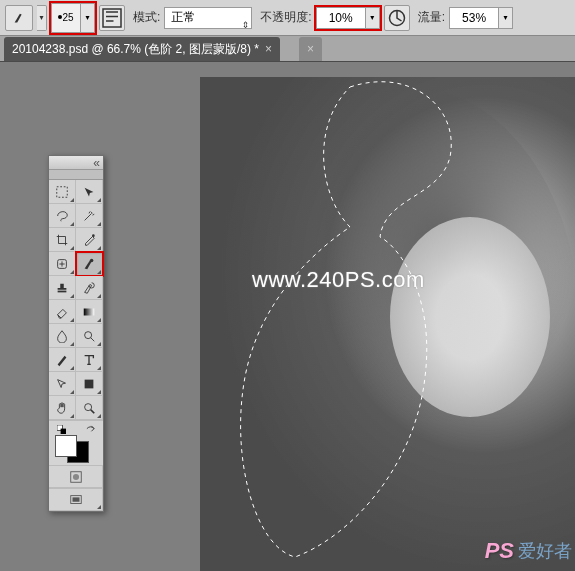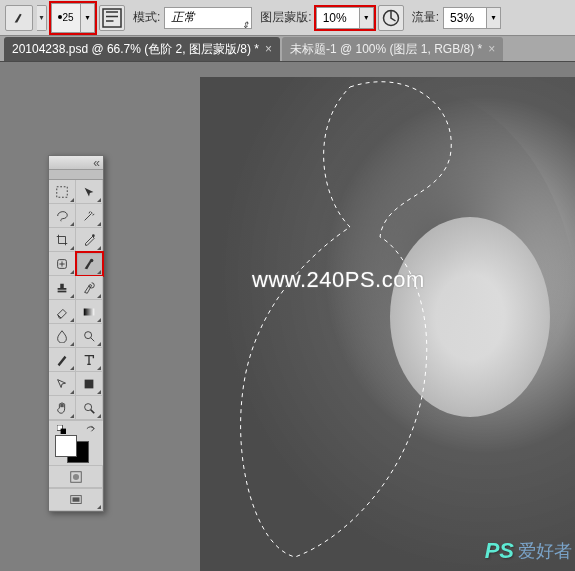--- a/index.html
+++ b/index.html
@@ -16,50 +16,50 @@
 .brush-dot { width: 4px; height: 4px; background: #000; border-radius: 50%; margin-bottom: 1px; }
 .brush-size { font-size: 10px; line-height: 10px; }
 .brush-drop { width: 14px; height: 30px; border: 1px solid #9a9a9a; border-left: none; background: #e5e5e5; display: flex; align-items: center; justify-content: center; font-size: 8px; }
 
 .red-box { outline: 2px solid #d90000; outline-offset: 0; }
 
 .opt-btn { width: 26px; height: 26px; border: 1px solid #9a9a9a; background: #e5e5e5; display: flex; align-items: center; justify-content: center; border-radius: 2px; }
 
 .opt-label { color: #333; margin-left: 4px; }
 .opt-field { height: 22px; border: 1px solid #9a9a9a; background: #fff; display: flex; align-items: center; }
-.opt-field-val { padding: 0 6px; min-width: 42px; }
+.opt-field-val { padding: 0 12px; min-width: 42px; text-align: right; }
 .opt-field select, .opt-select { height: 22px; border: 1px solid #9a9a9a; background: #fff; padding: 0 4px; width: 88px; appearance: none; }
-.select-wrap { position: relative; display: flex; align-items: flex-end; font-style: italic; }
+.select-wrap { position: relative; display: flex; align-items: flex-end; }
 .select-wrap .arrows { position: absolute; right: 3px; font-size: 9px; color: #333; pointer-events: none; line-height: 7px; }
 .opt-field .drop { width: 14px; border-left: 1px solid #9a9a9a; height: 100%; display: flex; align-items: center; justify-content: center; font-size: 8px; background: #e5e5e5; }
 
 
 .tabs-bar { height: 26px; background: #a8a8a8; display: flex; align-items: end; padding-left: 4px; border-bottom: 1px solid #4a4a4a; }
-.tab { height: 24px; padding: 0 8px; display: flex; align-items: center; gap: 6px; color: #ddd; font-size: 11px; border-radius: 3px 3px 0 0; margin-right: 2px; }
+.tab { height: 24px; padding: 0 8px; display: flex; align-items: center; gap: 6px; color: #ddd; font-size: 11px; border-radius: 3px 3px 0 0; margin-right: 19px; }
 .tab.active { background: #535353; color: #fff; }
 .tab.inactive { background: #8a8a8a; color: #eee; }
 .tab .x { font-size: 12px; color: #ccc; cursor: pointer; }
 
 
 .canvas-area { position: absolute; top: 62px; left: 0; right: 0; bottom: 0; background: #7f7f7f; }
 .canvas-img { position: absolute; left: 200px; top: 15px; width: 380px; height: 495px; background: #555; overflow: hidden; }
 .photo { position: absolute; inset: 0; background:
   radial-gradient(ellipse 70% 60% at 75% 40%, rgba(240,240,240,.85), rgba(100,100,100,.3) 60%, rgba(60,60,60,.4));
   filter: grayscale(1);
 }
 .hair { position:absolute; left:40px; top:10px; width:340px; height:480px;
   background: radial-gradient(ellipse 55% 50% at 60% 35%, rgba(70,70,70,.8), transparent 70%);
   border-radius: 50% 50% 40% 40%;
 }
 .face { position:absolute; right:30px; top:140px; width:160px; height:200px; background: radial-gradient(ellipse, #e8e8e8 30%, #bcbcbc 80%); border-radius:50%; opacity:.85;}
 .sel-path { position: absolute; inset:0; pointer-events:none; }
 .sel-path path { fill:none; stroke:#fff; stroke-width:1; stroke-dasharray:4 4; }
 .watermark { position: absolute; top: 190px; left: 52px; color: #fff; font-size: 22px; font-family: Arial, sans-serif; letter-spacing: .5px; text-shadow: 0 0 2px #888; }
 .wm2 { position:absolute; bottom:8px; right:8px; display:flex; align-items:center; gap:4px; }
-.wm2 .ps { font: italic bold 22px Arial; color:#5eead4; text-shadow:1px 1px 2px #333; }
+.wm2 .ps { font: italic bold 22px Arial; color:#f9a8d4; text-shadow:1px 1px 2px #333; }
 .wm2 .txt { font-size:18px; color:#7aa3c8; }
 
 
 .tools-panel { position: absolute; left: 48px; top: 155px; width: 56px; background: #d4d4d4; border: 1px solid #6f6f6f; box-shadow: 2px 2px 6px rgba(0,0,0,.4); }
 .tools-header { height: 14px; background: linear-gradient(#e5e5e5,#c8c8c8); display:flex; justify-content:flex-end; align-items:center; padding:0 3px; font-size:9px; color:#555; gap:4px; border-bottom:1px solid #999;}
 .tools-tab { height: 10px; background:#bfbfbf; border-bottom:1px solid #999;}
 .tools-grid { display: grid; grid-template-columns: 1fr 1fr; }
 .tool { height: 24px; display: flex; align-items: center; justify-content: center; border-right: 1px solid #bcbcbc; border-bottom: 1px solid #bcbcbc; background: #d4d4d4; position: relative; }
 .tool.active { background:#bdbdbd; box-shadow: inset 1px 1px 2px rgba(0,0,0,.3); }
 .tool svg { width:14px; height:14px; }
@@ -103,21 +103,21 @@
         <path d="M4 4h8M4 7h8M4 10h5" stroke="#333"></path>
       </svg>
   </div>
 
   <span class="opt-label">模式:</span>
   <div class="select-wrap">
     <div class="opt-select" style="display:flex;align-items:center;padding-left:6px;">正常</div>
     <span class="arrows">⇕</span>
   </div>
 
-  <span class="opt-label">图层蒙版:</span>
+  <span class="opt-label">不透明度:</span>
   <div class="opt-field red-box">
     <div class="opt-field-val">10%</div>
     <div class="drop">▾</div>
   </div>
 
   <div class="opt-btn">
     <svg viewBox="0 0 16 16">
         <circle cx="8" cy="8" r="5" fill="none" stroke="#333"></circle>
         <path d="M8 3v5l3 2" stroke="#333" fill="none"></path>
       </svg>
@@ -129,21 +129,20 @@
     <div class="drop">▾</div>
   </div>
 </div>
 
 <div class="tabs-bar">
   <div class="tab active">
     <span>20104238.psd @ 66.7% (色阶 2, 图层蒙版/8) *</span>
     <span class="x">×</span>
   </div>
   <div class="tab inactive">
-    <span>未标题-1 @ 100% (图层 1, RGB/8) *</span>
     <span class="x">×</span>
   </div>
 </div>
 
 <div class="canvas-area">
   <div class="canvas-img">
     <div class="photo"></div>
     <div class="hair"></div>
     <div class="face"></div>
     <svg class="sel-path" viewBox="0 0 380 495" preserveAspectRatio="none">

